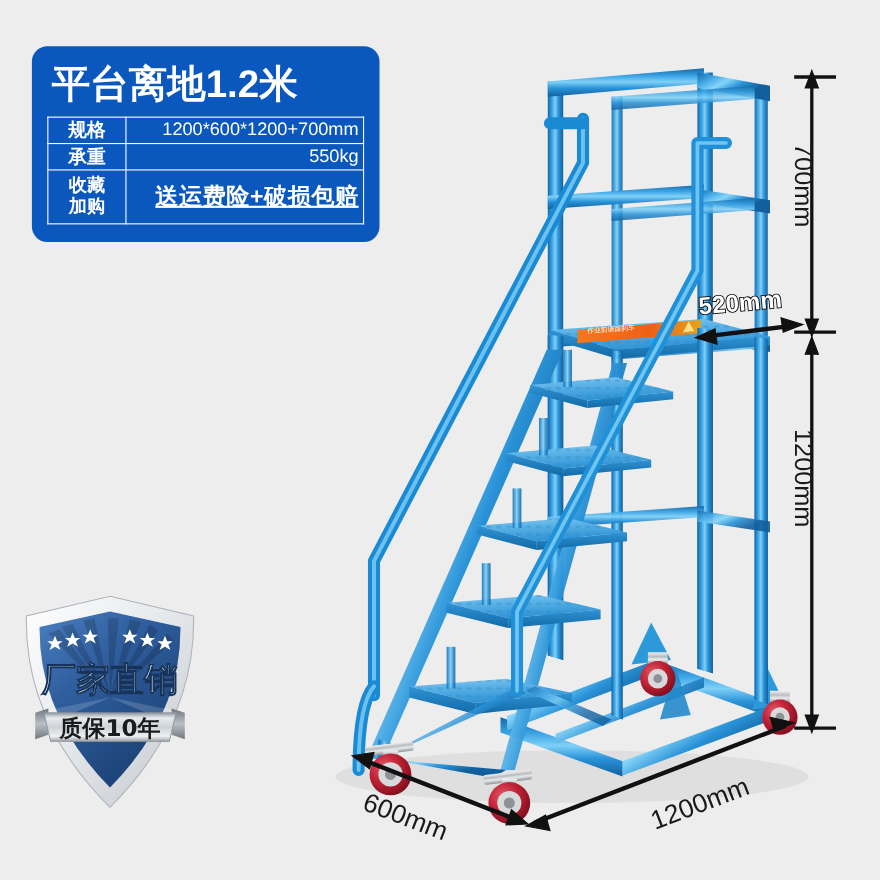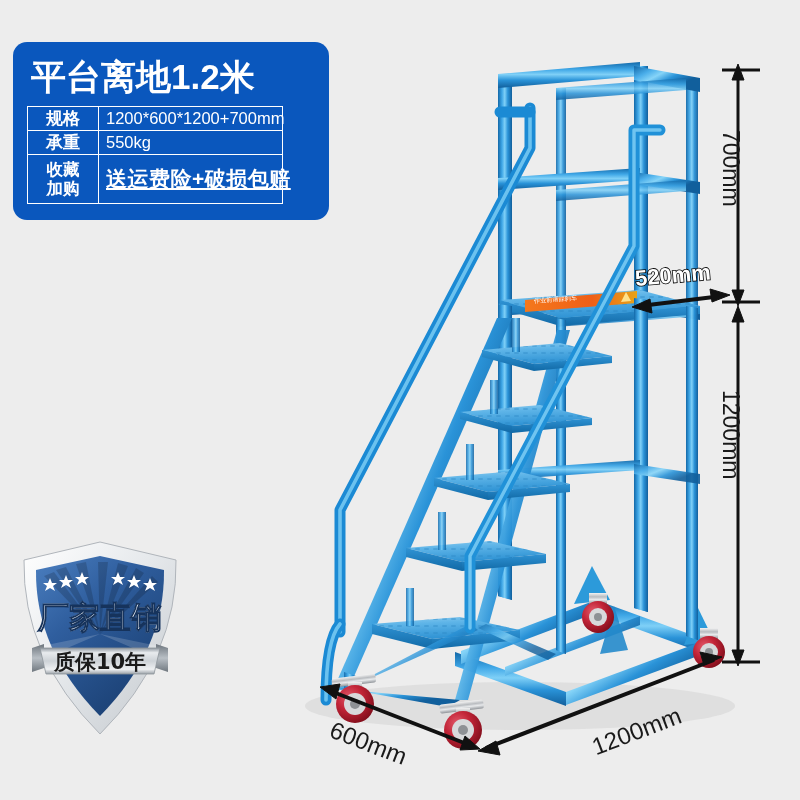--- a/index.html
+++ b/index.html
@@ -23,59 +23,59 @@
   
   #product-photo {
     position: absolute;
     left: 0; top: 0;
     width: 800px; height: 800px;
   }
 
   
   #info-panel {
     position: absolute;
-    left: 13px; top: 42px;
+    left: 29px; top: 42px;
     width: 316px;
     background: #0a57bd;
     border-radius: 14px;
     padding: 10px 0 16px 0;
     box-sizing: border-box;
   }
   #panel-title {
     color: #ffffff;
     font-size: 35px;
     font-weight: bold;
     letter-spacing: 0px;
     text-align: left;
     padding: 6px 0 10px 18px;
     line-height: 1.08;
     white-space: nowrap;
   }
   #spec-table {
     margin: 0 14px 0 14px;
     border-collapse: collapse;
-    width: 256px;
+    width: 288px;
     table-layout: fixed;
   }
   #spec-table td {
     border: 1.4px solid #ffffff;
     color: #ffffff;
     padding: 2px 4px;
     vertical-align: middle;
     line-height: 1.12;
   }
   #spec-table td.k {
     width: 62px;
     text-align: center;
     font-size: 17px;
     font-weight: bold;
     white-space: nowrap;
   }
   #spec-table td.v {
-    text-align: left;
+    text-align: right;
     font-size: 16.5px;
     padding-left: 7px;
     white-space: nowrap;
   }
   #spec-table tr.tall td.k { font-size: 16.5px; line-height: 1.15; padding: 5px 2px; }
   #spec-table tr.tall td.v { font-size: 21px; font-weight: bold; letter-spacing: 0.5px; text-decoration: underline; }
   #spec-table td.k span { display: block; text-align: center; }
 
   
   #shield-badge {

